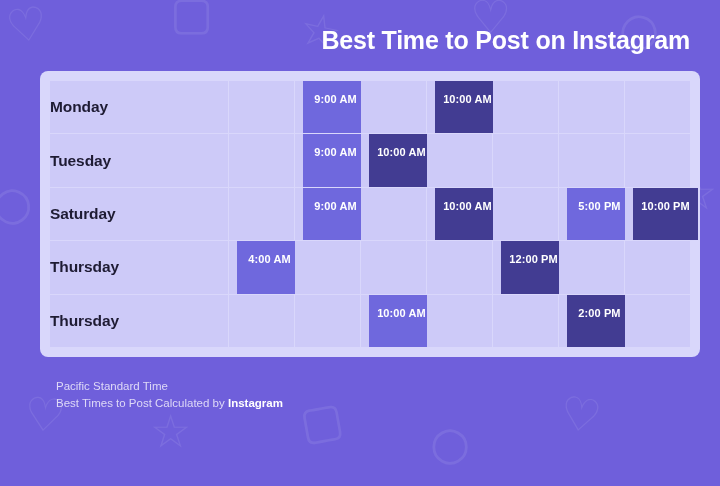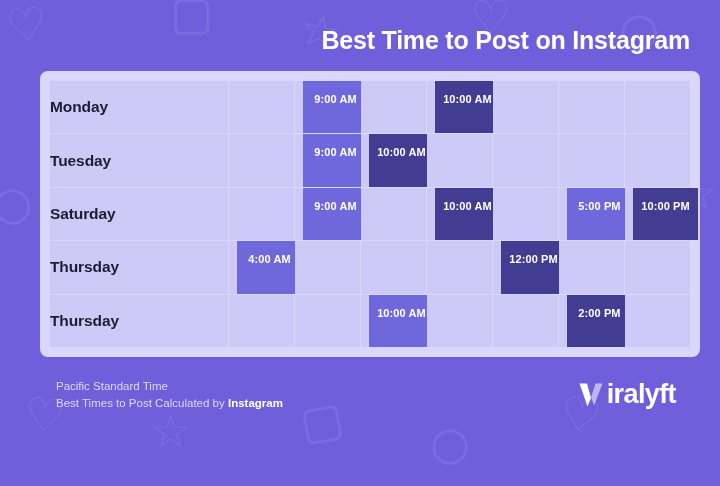--- a/index.html
+++ b/index.html
@@ -292,22 +292,15 @@
         </tbody>
     </table>
   </div>
 
   <div id="footer">
     <div id="footer-text">
       <div id="footer-timezone">Pacific Standard Time</div>
       <div id="footer-credit"><span>Best Times to Post Calculated by </span><span id="footer-brand-name">Instagram</span></div>
     </div>
 
-    <div id="brand-logo">
-      <svg id="brand-mark" width="26" height="27" viewBox="0 0 26 27">
-        <path d="M1.5 2.5 H9 L13 17 L9.5 25.5 L1.5 2.5 Z" fill="#ffffff"></path>
-        <path d="M24.5 2.5 H17.5 L13.2 16 L16 24.5 L24.5 2.5 Z" fill="#ffffff" opacity="0.55"></path>
-      </svg>
-      <span id="brand-wordmark">iralyft</span>
-    </div>
   </div>
 
 </div>
 
 </body></html>

